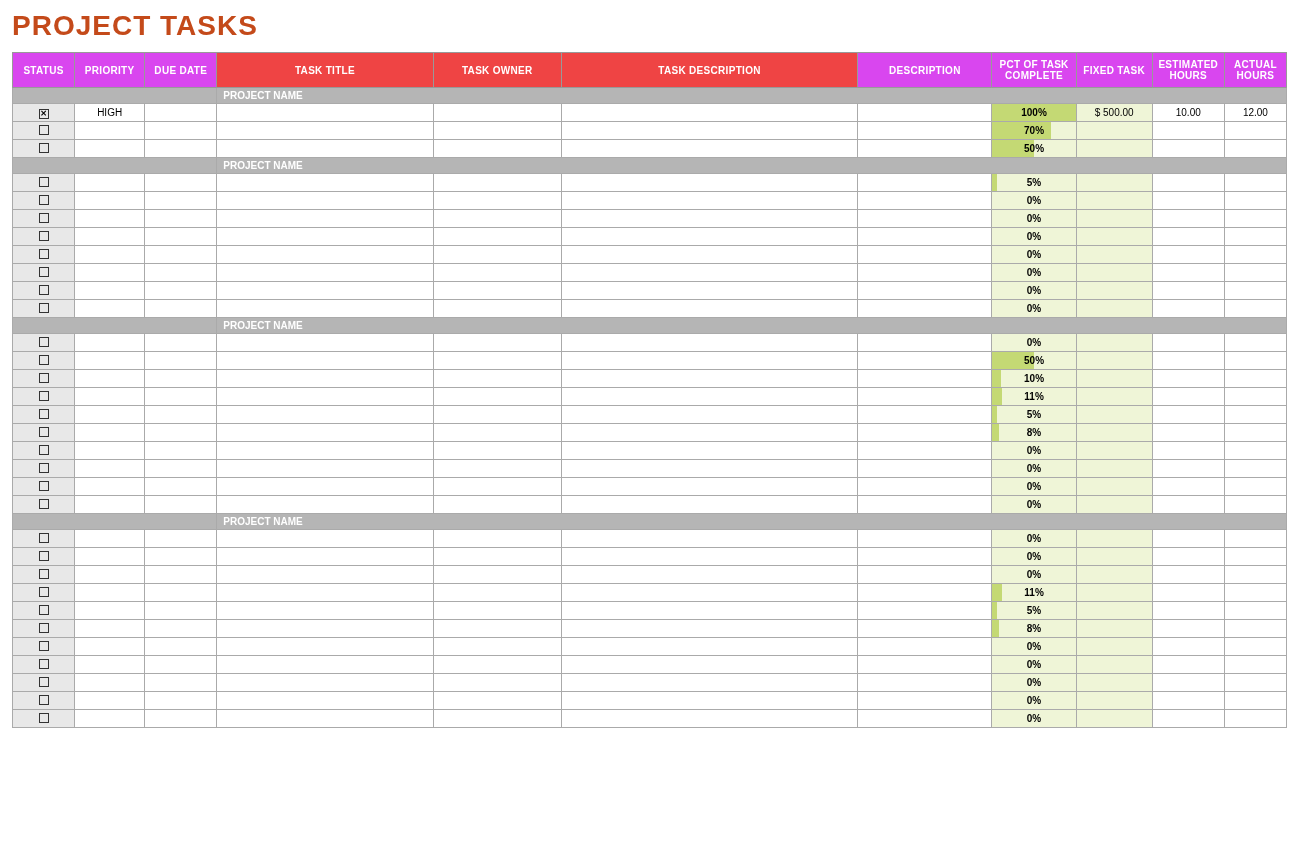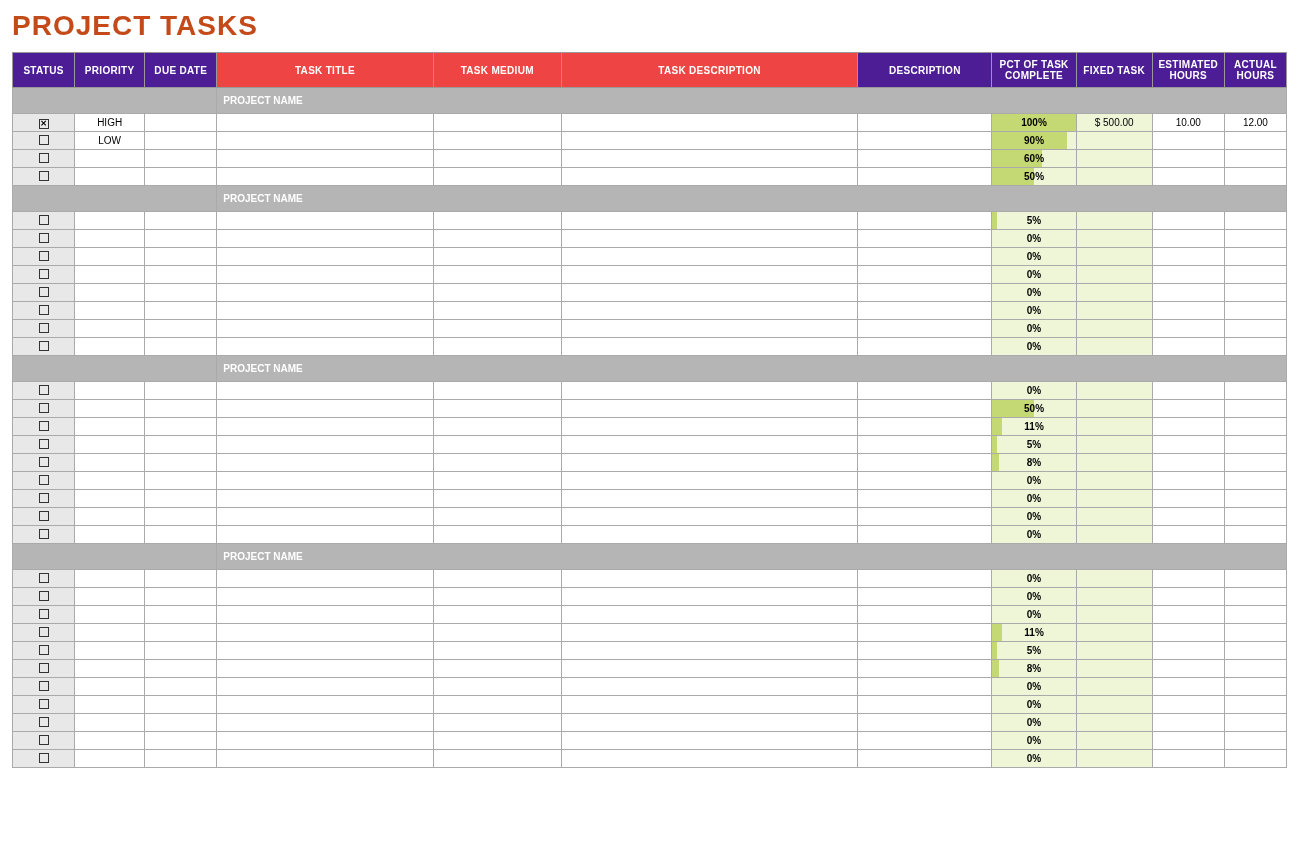--- a/index.html
+++ b/index.html
@@ -1,23 +1,23 @@
 <!DOCTYPE html>
 <html><head>
 <meta charset="utf-8">
 <style>
   * { box-sizing: border-box; margin: 0; padding: 0; }
   body { font-family: Arial, Helvetica, sans-serif; background: #fff; padding: 10px 12px; }
   .page-title { color: #c44a1a; font-size: 28px; font-weight: 700; letter-spacing: 1px; margin-bottom: 10px; }
   table { border-collapse: collapse; width: 1275px; table-layout: fixed; }
-  th { background: #4c1d95; color: #fff; font-size: 10px; font-weight: 700; text-align: center; padding: 6px 4px; border: 1px solid #999; letter-spacing: 0.3px; }
+  th { background: #d946ef; color: #fff; font-size: 10px; font-weight: 700; text-align: center; padding: 6px 4px; border: 1px solid #999; letter-spacing: 0.3px; }
   th.light { background: #ef4444; }
   td { border: 1px solid #aaa; height: 18px; font-size: 10px; text-align: center; padding: 1px 4px; position: relative; background:#fff; }
   td.status { background:#e8e8e8; }
-  tr.section-row td { background:#b5b5b5; color:#fff; font-size:10px; font-weight:700; text-align:left; padding-left:6px; height:26px; }
+  tr.section-row td { background:#b5b5b5; color:#fff; font-size:10px; font-weight:700; text-align:left; padding-left:6px; height:16px; }
   .pct-cell { background:#eff5d7; position:relative; }
   .pct-bar { position:absolute; left:0; top:0; bottom:0; background:#c4d974; z-index:0; }
   .pct-label { position:relative; z-index:1; font-weight:700; }
   .fixed-col { background:#eff5d7; }
   .chk { display:inline-block; width:10px; height:10px; border:1px solid #333; line-height:8px; font-size:8px; }
   .chk.checked::after { content:"✕"; display:block; text-align:center; font-size:8px; line-height:8px; color:#000; font-weight:700; }
   col.c-status  { width:62px; }
   col.c-priority{ width:70px; }
   col.c-duedate { width:72px; }
   col.c-title   { width:216px; }
@@ -47,21 +47,21 @@
       <col class="c-fixed">
     <col class="c-est">
       <col class="c-act">
   </colgroup>
   <thead>
     <tr>
       <th>STATUS</th>
       <th>PRIORITY</th>
       <th>DUE DATE</th>
       <th class="light">TASK TITLE</th>
-      <th class="light">TASK MEDIUM</th>
+      <th class="light">TASK OWNER</th>
       <th class="light">TASK DESCRIPTION</th>
       <th>DESCRIPTION</th>
       <th>PCT OF TASK COMPLETE</th>
       <th>FIXED TASK</th>
       <th>ESTIMATED HOURS</th>
       <th>ACTUAL HOURS</th>
     </tr>
   </thead>
   <tbody id="tbody">
       <tr class="section-row">
@@ -79,45 +79,29 @@
       <td class="pct-cell">
         <div class="pct-bar" style="width:100%"></div>
         <span class="pct-label">100%</span>
       </td>
       <td class="fixed-col">$       500.00</td>
       <td>10.00</td>
       <td>12.00</td>
       </tr>
       <tr>
       <td class="status"><span class="chk "></span></td>
-      <td>LOW</td>
-      <td></td>
-      <td></td>
-      <td></td>
-      <td></td>
-      <td></td>
-      <td class="pct-cell">
-        <div class="pct-bar" style="width:90%"></div>
-        <span class="pct-label">90%</span>
-      </td>
-      <td class="fixed-col"></td>
-      <td></td>
-      <td></td>
-      </tr>
-      <tr>
-      <td class="status"><span class="chk "></span></td>
-      <td></td>
-      <td></td>
-      <td></td>
-      <td></td>
-      <td></td>
-      <td></td>
-      <td class="pct-cell">
-        <div class="pct-bar" style="width:60%"></div>
-        <span class="pct-label">60%</span>
+      <td></td>
+      <td></td>
+      <td></td>
+      <td></td>
+      <td></td>
+      <td></td>
+      <td class="pct-cell">
+        <div class="pct-bar" style="width:70%"></div>
+        <span class="pct-label">70%</span>
       </td>
       <td class="fixed-col"></td>
       <td></td>
       <td></td>
       </tr>
       <tr>
       <td class="status"><span class="chk "></span></td>
       <td></td>
       <td></td>
       <td></td>
@@ -288,20 +272,36 @@
       <td class="status"><span class="chk "></span></td>
       <td></td>
       <td></td>
       <td></td>
       <td></td>
       <td></td>
       <td></td>
       <td class="pct-cell">
         <div class="pct-bar" style="width:50%"></div>
         <span class="pct-label">50%</span>
+      </td>
+      <td class="fixed-col"></td>
+      <td></td>
+      <td></td>
+      </tr>
+      <tr>
+      <td class="status"><span class="chk "></span></td>
+      <td></td>
+      <td></td>
+      <td></td>
+      <td></td>
+      <td></td>
+      <td></td>
+      <td class="pct-cell">
+        <div class="pct-bar" style="width:10%"></div>
+        <span class="pct-label">10%</span>
       </td>
       <td class="fixed-col"></td>
       <td></td>
       <td></td>
       </tr>
       <tr>
       <td class="status"><span class="chk "></span></td>
       <td></td>
       <td></td>
       <td></td>

